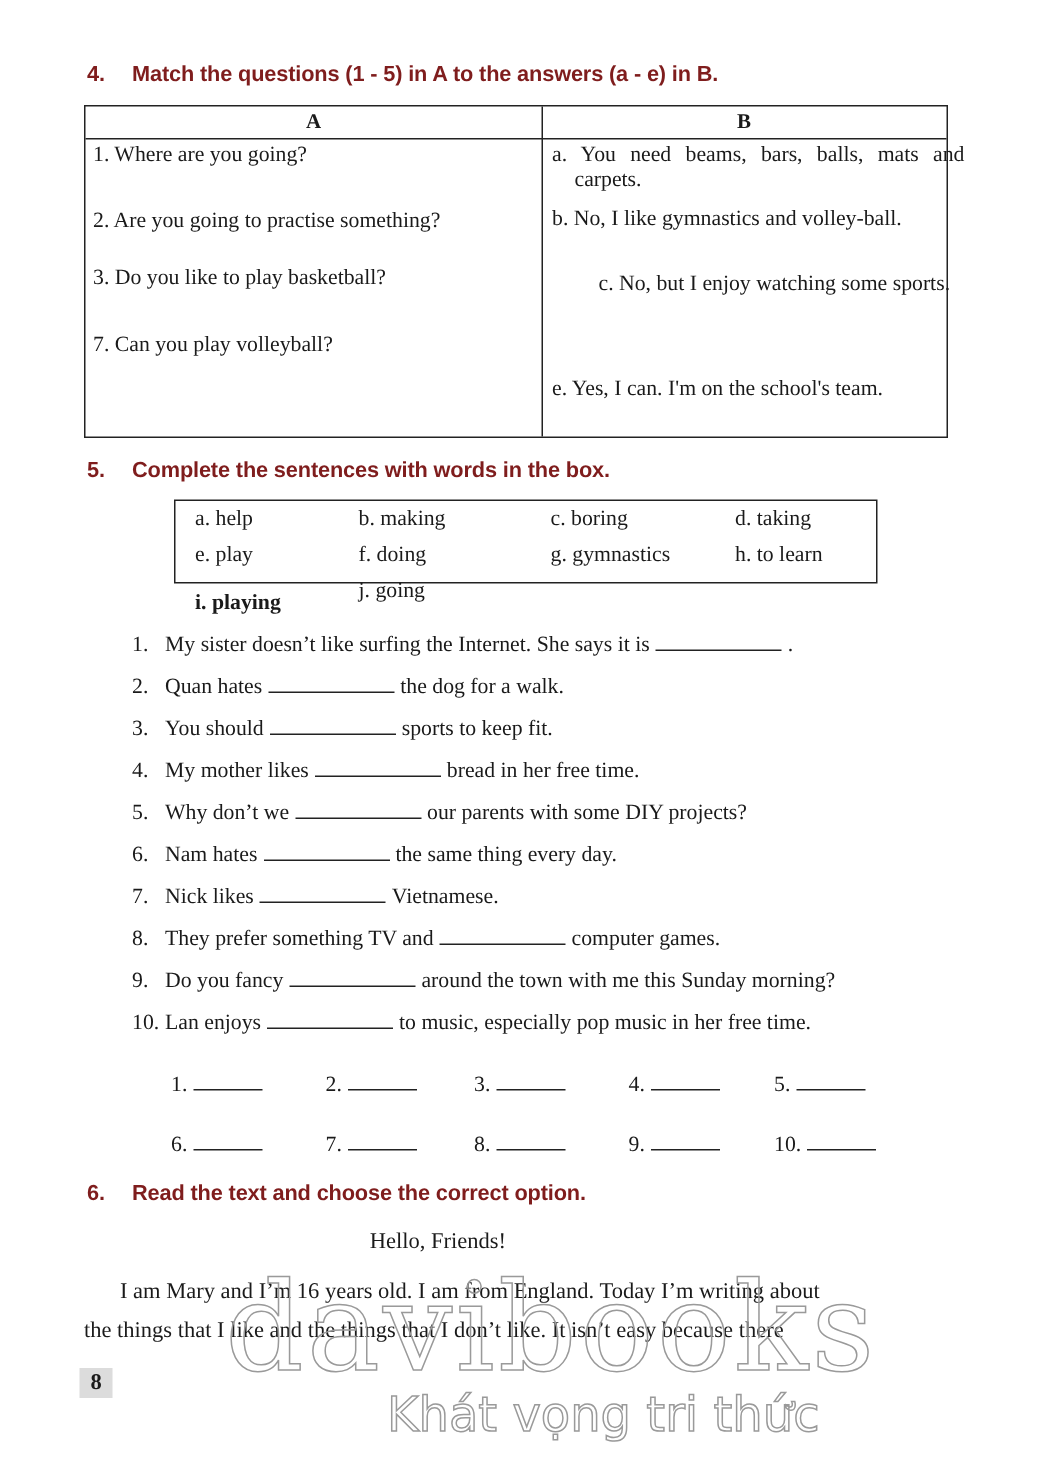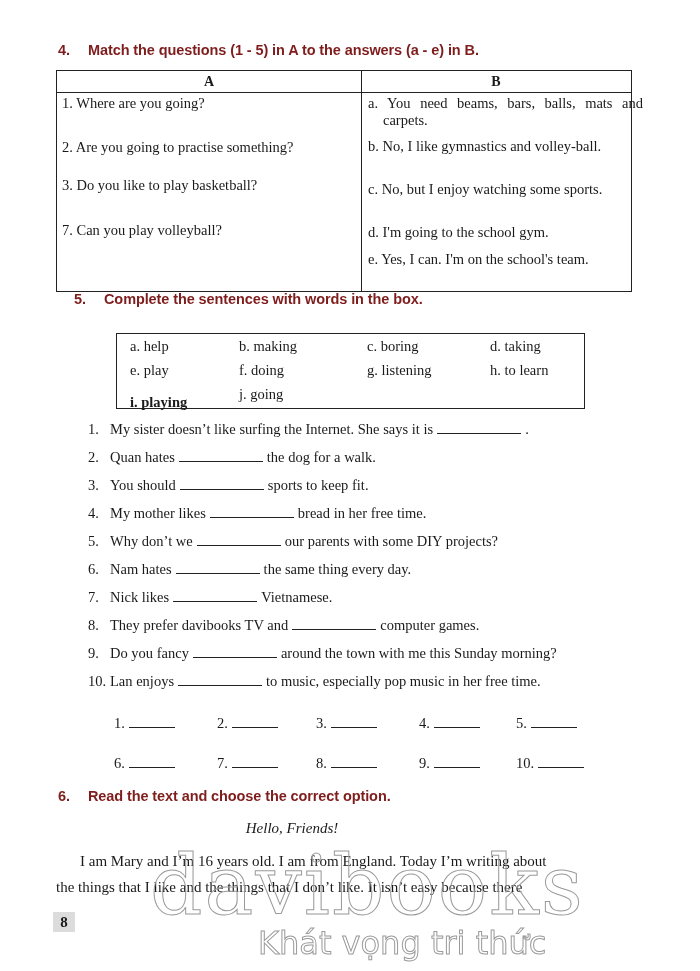--- a/index.html
+++ b/index.html
@@ -25,21 +25,21 @@
     .hdr-b { left: 304px; width: 270px; }
     .hline { position: absolute; left: 0; right: 0; top: 21px; border-top: 1.3px solid #222; }
     .vline { position: absolute; top: 0; bottom: 0; left: 304px; border-left: 1.5px solid #222; }
     .cell {
       position: absolute; font-family: "Liberation Serif", serif; font-size: 14.5px; line-height: 17px;
     }
     .cell-a { left: 5px; width: 296px; }
     .cell-b { left: 311px; width: 260px; padding-left: 15px; text-indent: -15px; text-align: justify; }
     
     .word-box {
-      position: absolute; left: 116px; top: 333px; width: 469px; height: 76px;
+      position: absolute; left: 116px; top: 333px; width: 469px; height: 56px;
       border: 1.5px solid #222; box-sizing: border-box; text-align: center;
     }
     .word {
       position: absolute; font-family: "Liberation Serif", serif; font-size: 14.5px;
     }
     .sentence {
       position: absolute; left: 88px; font-family: "Liberation Serif", serif; font-size: 14.5px;
       white-space: nowrap;
     }
     .sentence .n { display: inline-block; width: 22px; }
@@ -51,21 +51,21 @@
       position: absolute; font-family: "Liberation Serif", serif; font-size: 14.5px; white-space: nowrap;
     }
     .ans .line {
       display: inline-block; width: 46px; border-bottom: 1.2px solid #222; height: 11px; margin-left: 4px;
     }
     .para {
       position: absolute; left: 56px; width: 576px; font-family: "Liberation Serif", serif; font-size: 15px;
       white-space: nowrap;
     }
     .title6 { position: absolute; left: 0; width: 584px; top: 820px; text-align: center;
-      font-family: "Liberation Serif", serif; font-size: 15px; font-style: italic; }
+      font-family: "Liberation Serif", serif; font-size: 15px; }
     .page-num {
       position: absolute; left: 53px; top: 912px; width: 22px; height: 20px; background: #dcdcdc;
       font-family: "Liberation Serif", serif; font-weight: bold; font-size: 15px; text-align: center; line-height: 20px;
     }
     .wm1 {
       position: absolute; left: 150px; top: 838px; font-family: "DejaVu Serif", serif; font-size: 82px;
       color: transparent; -webkit-text-stroke: 1px #9a9a9a; letter-spacing: 2px; white-space: nowrap;
     }
     .wm2 {
       position: absolute; left: 258px; top: 924px; font-family: "DejaVu Sans", sans-serif; font-size: 32px;
@@ -85,51 +85,50 @@
   <div class="hline"></div>
   <div class="vline"></div>
 
   <div class="cell cell-a" style="top:24px;">1. Where are you going?</div>
   <div class="cell cell-a" style="top:68px;">2. Are you going to practise something?</div>
   <div class="cell cell-a" style="top:106px;">3. Do you like to play basketball?</div>
   <div class="cell cell-a" style="top:151px;">7. Can you play volleyball?</div>
 
   <div class="cell cell-b" style="top:67px;">b. No, I like gymnastics and volley-ball.</div>
   <div class="cell cell-b" style="top:24px;">a. You need beams, bars, balls, mats and carpets.</div>
-  <div class="cell cell-b" style="top:110px;">c. No, but I enjoy watching some sports.</div>
-  <div class="cell cell-b" style="top:153px;">d. I'm going to the school gym.</div>
+  <div class="cell cell-b" style="top:110px;margin-left:31px;">c. No, but I enjoy watching some sports.</div>
   <div class="cell cell-b" style="top:180px;">e. Yes, I can. I'm on the school's team.</div>
 </div>
 
-<div class="heading" style="top:291px;margin-left:16px;">
+<div class="heading" style="top:306px;">
   <span class="num">5.</span><span>Complete the sentences with words in the box.</span>
 </div>
 
 <div class="word-box">
   <span class="word" style="left:13px; top:4px;">a. help</span>
   <span class="word" style="left:122px; top:4px;">b. making</span>
   <span class="word" style="left:250px; top:4px;">c. boring</span>
   <span class="word" style="left:373px; top:4px;">d. taking</span>
   <span class="word" style="left:13px; top:28px;">e. play</span>
   <span class="word" style="left:122px; top:28px;">f. doing</span>
-  <span class="word" style="left:250px; top:28px;">g. listening</span>
+  <span class="word" style="left:250px; top:28px;">g. gymnastics</span>
   <span class="word" style="left:373px; top:28px;">h. to learn</span>
   <span class="word" style="left:13px; top:60px;font-weight:bold;">i. playing</span>
   <span class="word" style="left:122px; top:52px;">j. going</span>
 </div>
 
 <div id="sentences">
   <div class="sentence" style="top:421px;"><span class="n">1.</span><span>My sister doesn’t like surfing the Internet. She says it is</span><span class="blank"></span><span>.</span></div>
   <div class="sentence" style="top:449px;"><span class="n">2.</span><span>Quan hates</span><span class="blank"></span><span>the dog for a walk.</span></div>
   <div class="sentence" style="top:477px;"><span class="n">3.</span><span>You should</span><span class="blank"></span><span>sports to keep fit.</span></div>
   <div class="sentence" style="top:505px;"><span class="n">4.</span><span>My mother likes</span><span class="blank"></span><span>bread in her free time.</span></div>
   <div class="sentence" style="top:533px;"><span class="n">5.</span><span>Why don’t we</span><span class="blank"></span><span>our parents with some DIY projects?</span></div>
   <div class="sentence" style="top:561px;"><span class="n">6.</span><span>Nam hates</span><span class="blank"></span><span>the same thing every day.</span></div>
   <div class="sentence" style="top:589px;"><span class="n">7.</span><span>Nick likes</span><span class="blank"></span><span>Vietnamese.</span></div>
-  <div class="sentence" style="top:617px;"><span class="n">8.</span><span>They prefer davibooks TV and</span><span class="blank"></span><span>computer games.</span></div>
+  <div class="sentence" style="top:617px;"><span class="n">8.</span><span>They prefer something TV and</span><span class="blank"></span><span>computer games.</span></div>
   <div class="sentence" style="top:645px;"><span class="n">9.</span><span>Do you fancy</span><span class="blank"></span><span>around the town with me this Sunday morning?</span></div>
   <div class="sentence" style="top:673px;"><span class="n">10.</span><span>Lan enjoys</span><span class="blank"></span><span>to music, especially pop music in her free time.</span></div>
 </div>
 
 <div>
   <span class="ans" style="left:114px; top:715px;"><span>1.</span><span class="line"></span></span>
   <span class="ans" style="left:217px; top:715px;"><span>2.</span><span class="line"></span></span>
   <span class="ans" style="left:316px; top:715px;"><span>3.</span><span class="line"></span></span>
   <span class="ans" style="left:419px; top:715px;"><span>4.</span><span class="line"></span></span>
   <span class="ans" style="left:516px; top:715px;"><span>5.</span><span class="line"></span></span>

